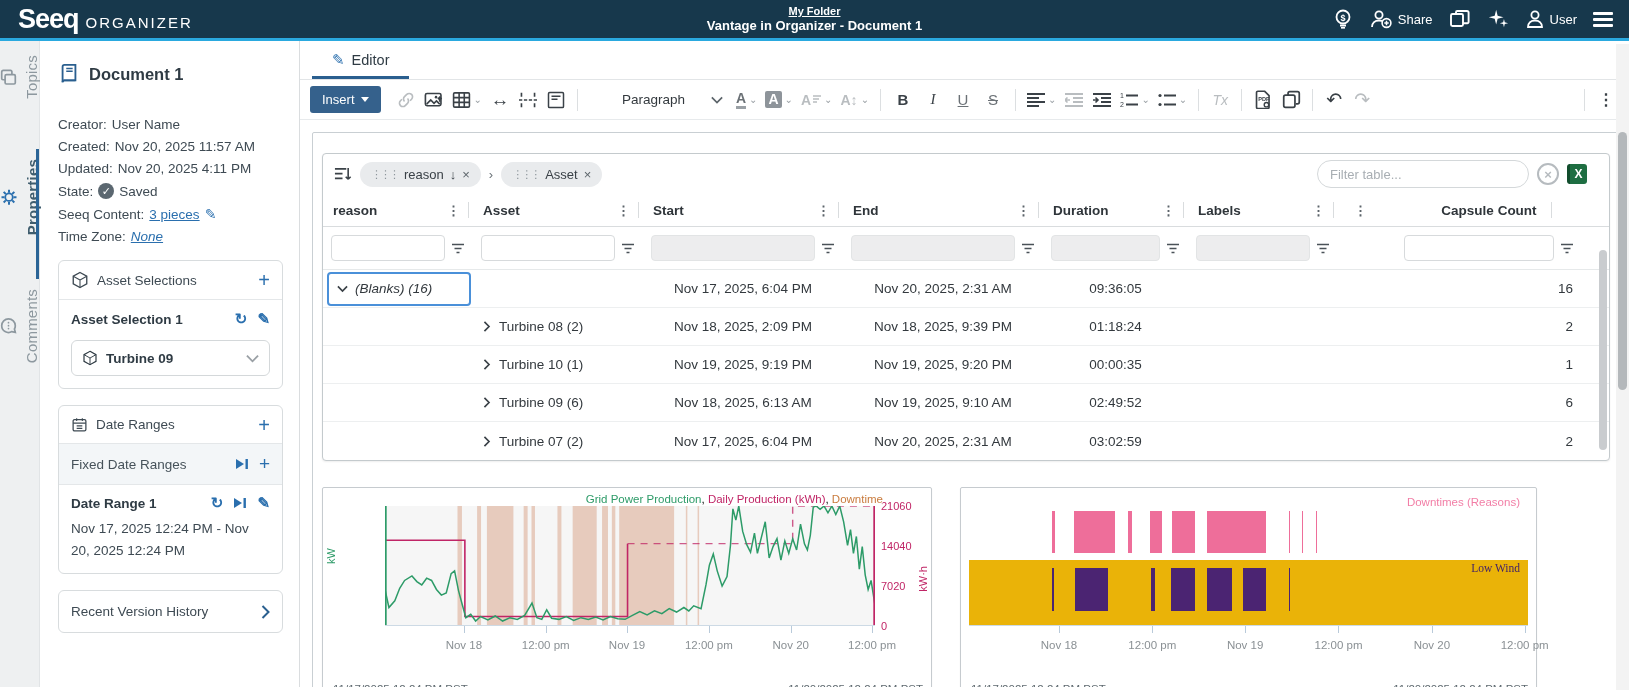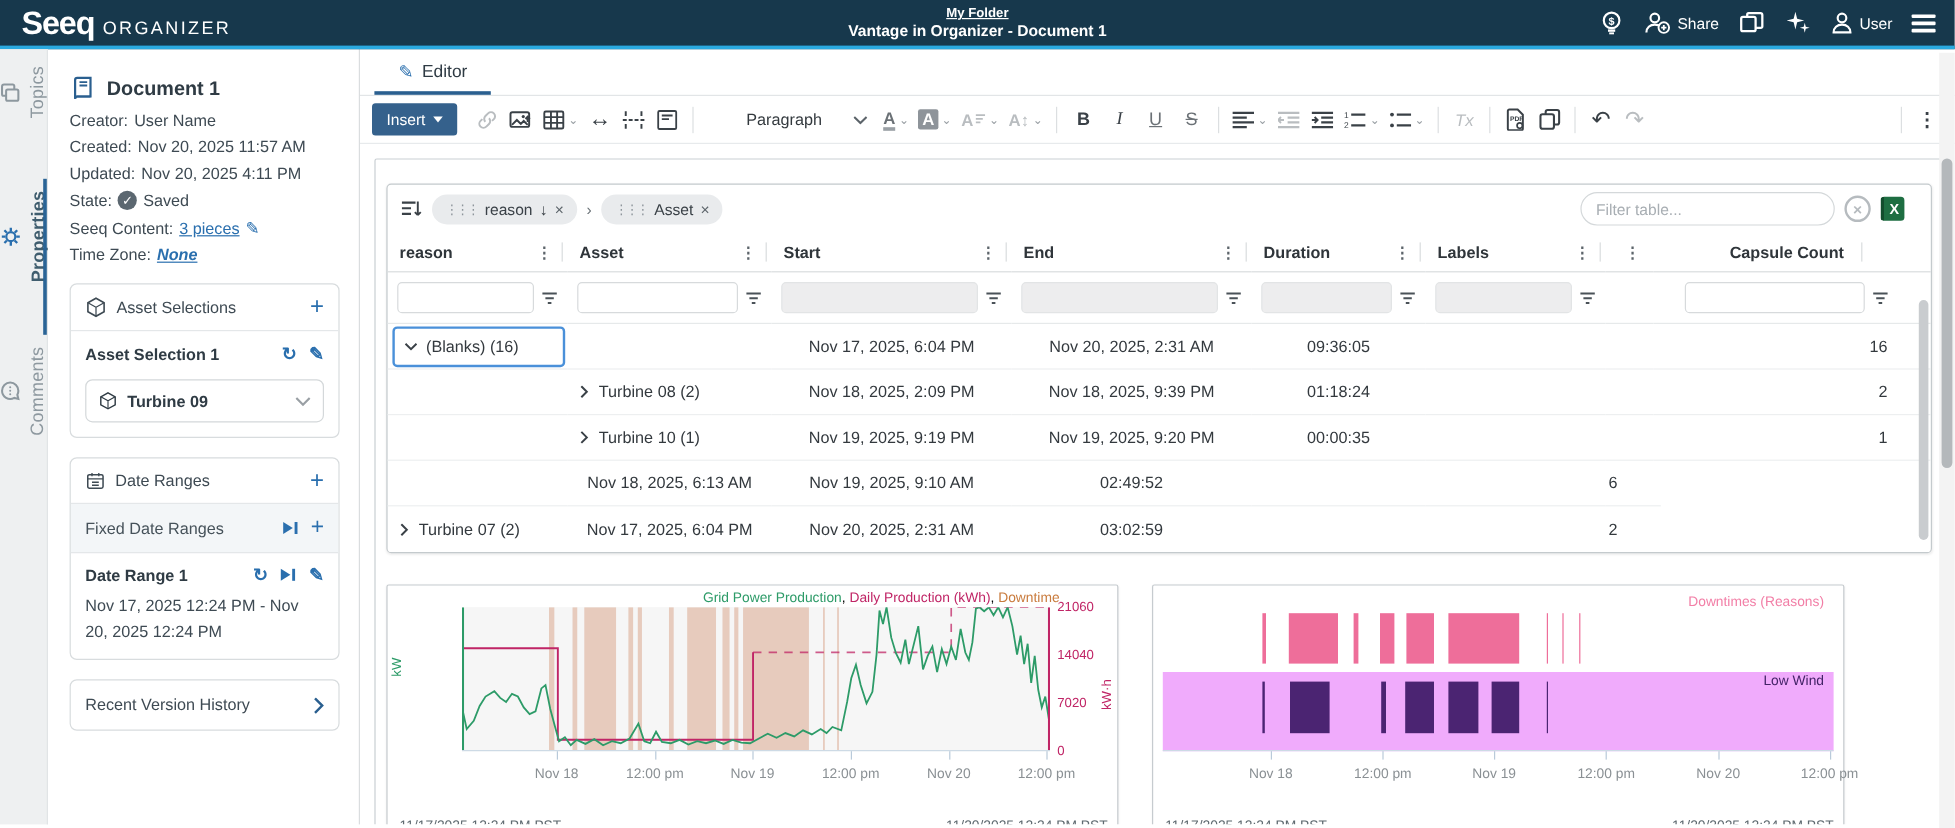--- a/index.html
+++ b/index.html
@@ -31,24 +31,24 @@
   .vtab { position:absolute; left:0; width:40px; display:flex; flex-direction:column; align-items:center;
     writing-mode:vertical-rl; transform:rotate(180deg); color:#8d989f; font-size:15px; cursor:pointer; gap:6px; }
   .vtab .vlabel { letter-spacing:.2px; }
   .vtab.active { color:#3f5d6e; font-weight:bold; }
   .vtab svg { transform:rotate(90deg); flex:none; }
   .active-bar { position:absolute; right:0; width:3px; background:#2a6496; }
 
   
   .sidebar { width:260px; flex:none; border-right:1px solid #dadddf; padding:22px 16px 0 18px;
     color:#3e4a53; font-size:13.5px; overflow:hidden; background:#fff; }
-  .doc-head { display:flex; align-items:center; gap:9px; font-size:16.5px; font-weight:bold; color:#2f3b44; margin-bottom:8px; }
+  .doc-head { display:flex; align-items:center; gap:9px; font-size:16.5px; font-weight:bold; color:#2f3b44; margin-bottom:32px; }
   .meta-line { margin:7px 0; display:flex; align-items:center; gap:5px; flex-wrap:wrap; }
   .link { color:#2a6fae; text-decoration:underline; cursor:pointer; }
-  .tz-link { font-style:italic;font-weight:bold; }
+  .tz-link { font-style:italic; }
   .chk { display:inline-flex; width:16px; height:16px; border-radius:50%; background:#5b6770; color:#fff;
     font-size:11px; align-items:center; justify-content:center; }
   .pencil { color:#2a6fae; font-size:14px; cursor:pointer; }
   .card { border:1px solid #d8dcde; border-radius:6px; margin-top:16px; overflow:hidden; background:#fff; }
   .card-head { display:flex; align-items:center; gap:8px; padding:10px 12px; border-bottom:1px solid #e4e7e9;
     font-size:13.5px; color:#3e4a53; }
   .card-head .grow { flex:1; }
   .plus-btn { color:#2a6fae; font-size:20px; font-weight:400; cursor:pointer; line-height:14px; }
   .sel-row { padding:10px 12px 4px; display:flex; align-items:center; }
   .sel-row b { font-size:13.5px; color:#2f3b44; }
@@ -149,21 +149,21 @@
   .yticksL div { position:absolute; right:6px; transform:translateY(-50%); color:#2d9b68; font-size:11px; }
   .yticksR { position:absolute; right:12px; width:42px; top:18px; bottom:72px; }
   .yticksR div { position:absolute; left:4px; transform:translateY(-50%); color:#c02566; font-size:11px; }
   .xaxis { position:absolute; height:34px; left:62px; right:56px; bottom:38px; }
   .xaxis .tick { position:absolute; top:0; width:1px; height:7px; background:#b9cada; }
   .xaxis .xlab { position:absolute; top:13px; transform:translateX(-50%); color:#8a9094; font-size:11.5px; white-space:nowrap; }
   .rangerow { position:absolute; left:10px; right:8px; bottom:3px; display:flex; justify-content:space-between;
     color:#5f6a70; font-size:11.5px; }
   .plotR { position:absolute; left:8px; right:8px; top:6px; bottom:72px; }
   .laneP { position:absolute; left:0; right:0; top:0; height:50%; background:#fff; }
-  .laneW { position:absolute; left:0; right:0; top:50%; bottom:0; background:#f0abfc; border-bottom:1px solid #cddae5; }
+  .laneW { position:absolute; left:0; right:0; top:50%; bottom:0; background:#eab308; border-bottom:1px solid #cddae5;font-family:Liberation Serif, serif; }
   .lane-label { position:absolute; right:8px; top:2px; font-size:11.5px; z-index:2; }
   .bar { position:absolute; }
   .xaxisR { left:8px; right:8px; }
 
   
   .pagebar { position:absolute; right:0; top:44px; width:13px; height:646px; background:#f3f3f3; }
   .pagebar .thumb { position:absolute; left:2px; width:9px; border-radius:5px; background:#b4b8bb; }
 </style>
 </head>
 <body>
@@ -626,21 +626,21 @@
                   </svg>
                 </div>
               <div class="fcell"></div>
               <div class="fcell">
                   <input class="finput" style="max-width: 150px; margin-left: 18px;">
                   <svg class="funnel" width="14" height="11" viewBox="0 0 14 11">
                     <path d="M1 1.5h12M3.5 5.5h7M5.5 9.5h3" stroke="#4a5258" stroke-width="1.7"></path>
                   </svg>
                 </div>
 
-              <div class="td" style="padding:0 2px;">
+              <div class="td" style="padding:0 2px;font-style:italic;">
                 <span class="cellsel">
                   <span class="rowchev">
                       <svg width="11" height="8" viewBox="0 0 12 8">
                         <path d="M1 1.2l5 5 5-5" fill="none" stroke="#3a4147" stroke-width="1.8"></path>
                       </svg>
                     </span>
                   <span>(Blanks) (16)</span>
                 </span>
               </div>
               <div class="td">
@@ -715,20 +715,28 @@
                   <span></span>
                 </div>
               <div class="td"></div>
               <div class="td right">
                   <span>1</span>
                 </div>
 
               <div class="td">
                   <span></span>
                 </div>
+              <div class="td">
+                <span class="rowchev" style="margin-right:8px;">
+                    <svg width="8" height="11" viewBox="0 0 8 12">
+                      <path d="M1.2 1l5 5-5 5" fill="none" stroke="#3a4147" stroke-width="1.8"></path>
+                    </svg>
+                  </span>
+                <span>Turbine 09 (6)</span>
+              </div>
               <div class="td center">
                   <span>Nov 18, 2025, 6:13 AM</span>
                 </div>
               <div class="td center">
                   <span>Nov 19, 2025, 9:10 AM</span>
                 </div>
               <div class="td center">
                   <span>02:49:52</span>
                 </div>
               <div class="td">

